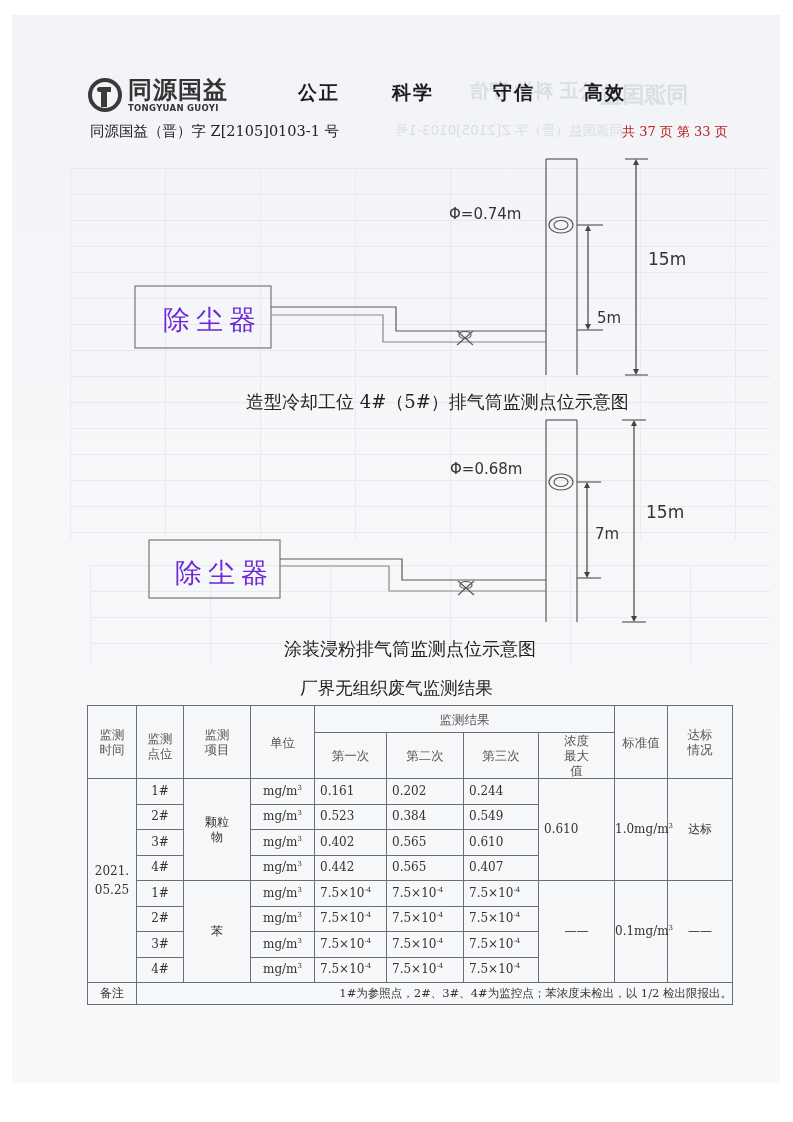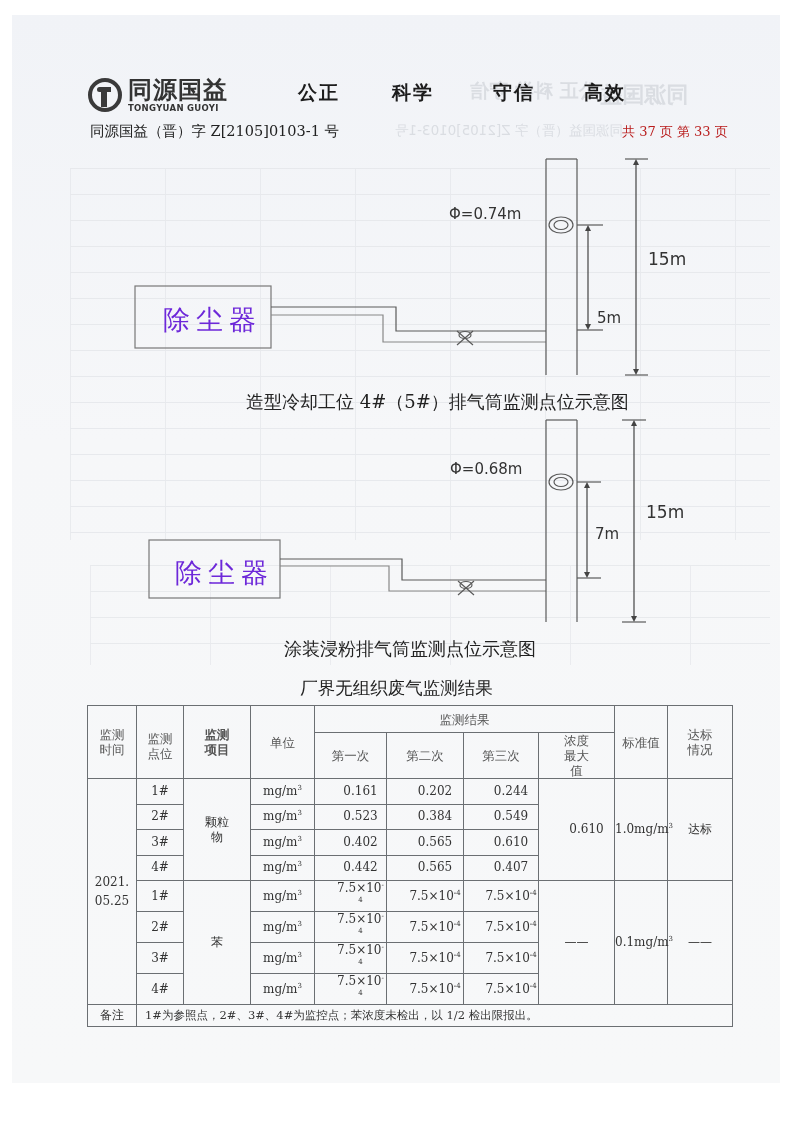--- a/index.html
+++ b/index.html
@@ -81,26 +81,26 @@
   }
   table.res {
     position: absolute; left: 87px; top: 705px; width: 645px;
     border-collapse: collapse; table-layout: fixed; font-size: 12px; color: #333;
   }
   table.res td, table.res th {
     border: 1px solid #6b6f73; padding: 0; font-weight: normal;
     line-height: 15px; text-align: center; vertical-align: middle;
   }
   table.res th { color: #555; font-size: 12.5px; }
-  table.res td.num { text-align: center; padding-left: 20px; }
+  table.res td.num { text-align: left; padding-left: 5px; }
   table.res td.unit { text-align: center; }
   table.res .hd1 { height: 27px; }
   table.res .hd2 { height: 41px; }
   table.res .r { height: 25.5px; }
-  table.res td.note { text-align: left; padding-left: 8px; font-size: 11.5px; height: 21px; }
+  table.res td.note { text-align: right; padding-left: 8px; font-size: 11.5px; height: 21px; }
   sup { font-size: 7px; vertical-align: 5px; line-height: 0; }
   .time-cell { vertical-align: middle; line-height: 19px !important; }
 </style>
 </head>
 <body>
 
 <div class="scan"></div>
 
 <div class="ghost-grid"></div>
 <div class="ghost-grid2"></div>
@@ -218,21 +218,21 @@
       <col style="width:77px">
       <col style="width:75px">
       <col style="width:76px">
     <col style="width:53px">
       <col style="width:65px">
   </colgroup>
   <tbody>
       <tr class="hd1">
     <th rowspan="2"><span style="display:inline-block;width:2.1em;">监测时间</span></th>
     <th rowspan="2"><span style="display:inline-block;width:2.1em;margin-top:7px;">监测点位</span></th>
-    <th rowspan="2"><span style="display:inline-block;width:2.1em;font-weight:bold;">监测项目</span></th>
+    <th rowspan="2"><span style="display:inline-block;width:2.1em;">监测项目</span></th>
     <th rowspan="2">单位</th>
     <th colspan="4">监测结果</th>
     <th rowspan="2">标准值</th>
     <th rowspan="2"><span style="display:inline-block;width:2.1em;">达标情况</span></th>
   </tr>
   <tr class="hd2">
     <th>第一次</th>
     <th>第二次</th>
     <th>第三次</th>
     <th><span style="display:inline-block;width:2.1em;">浓度最大值</span></th>

